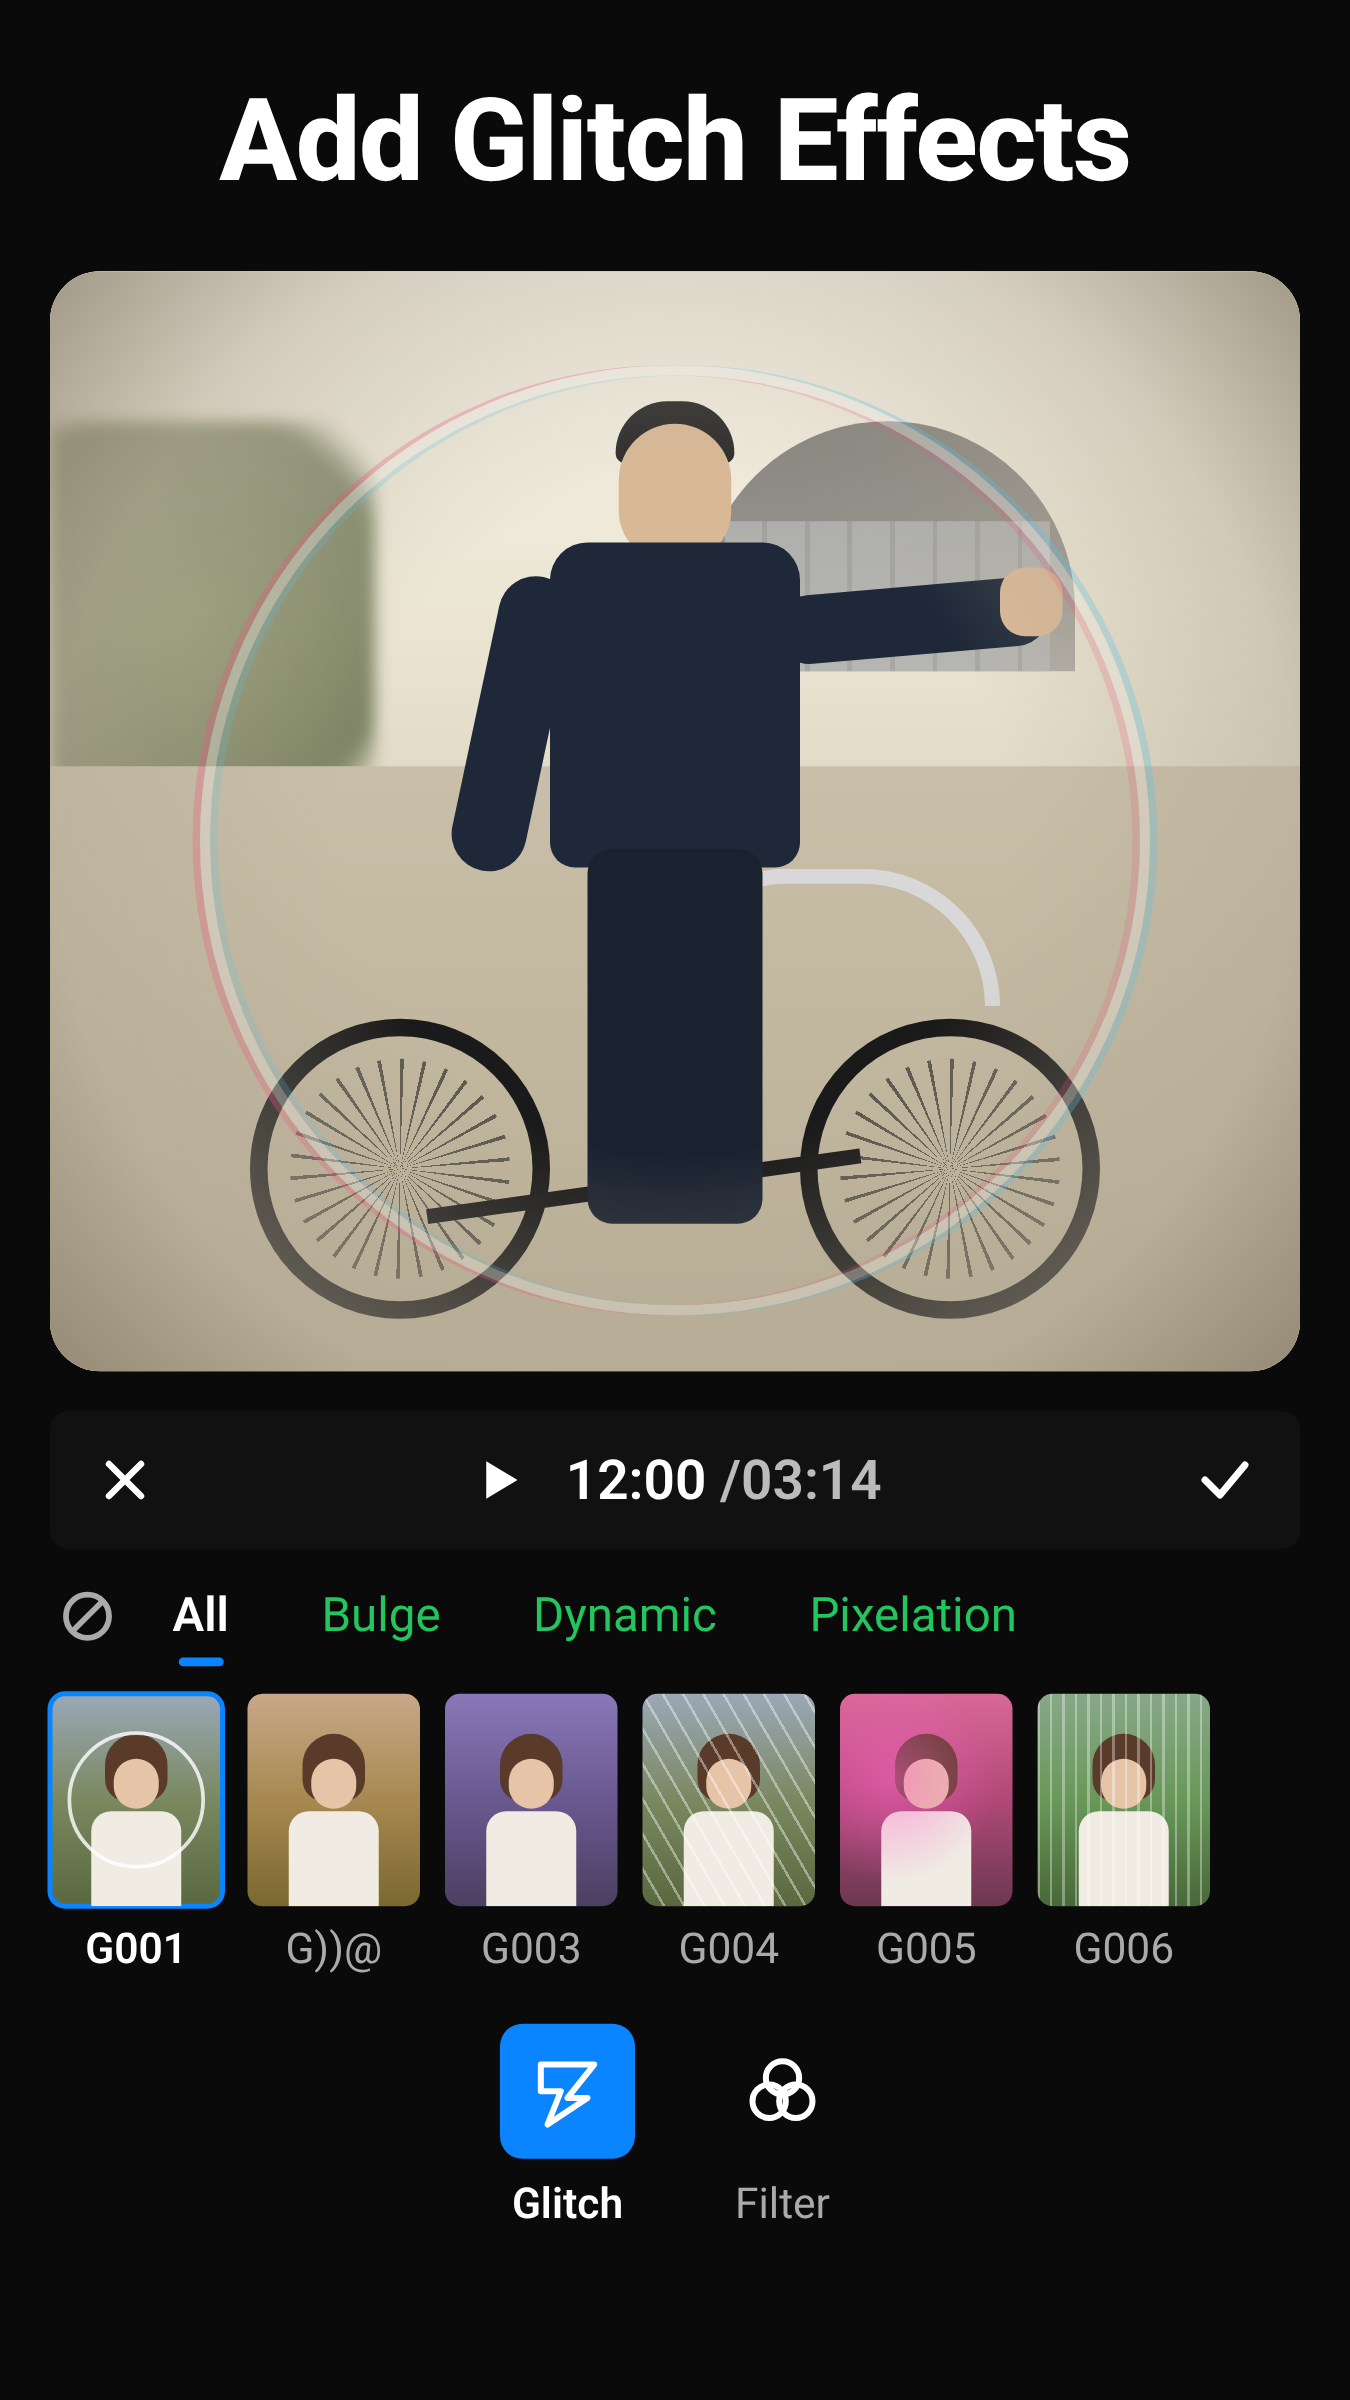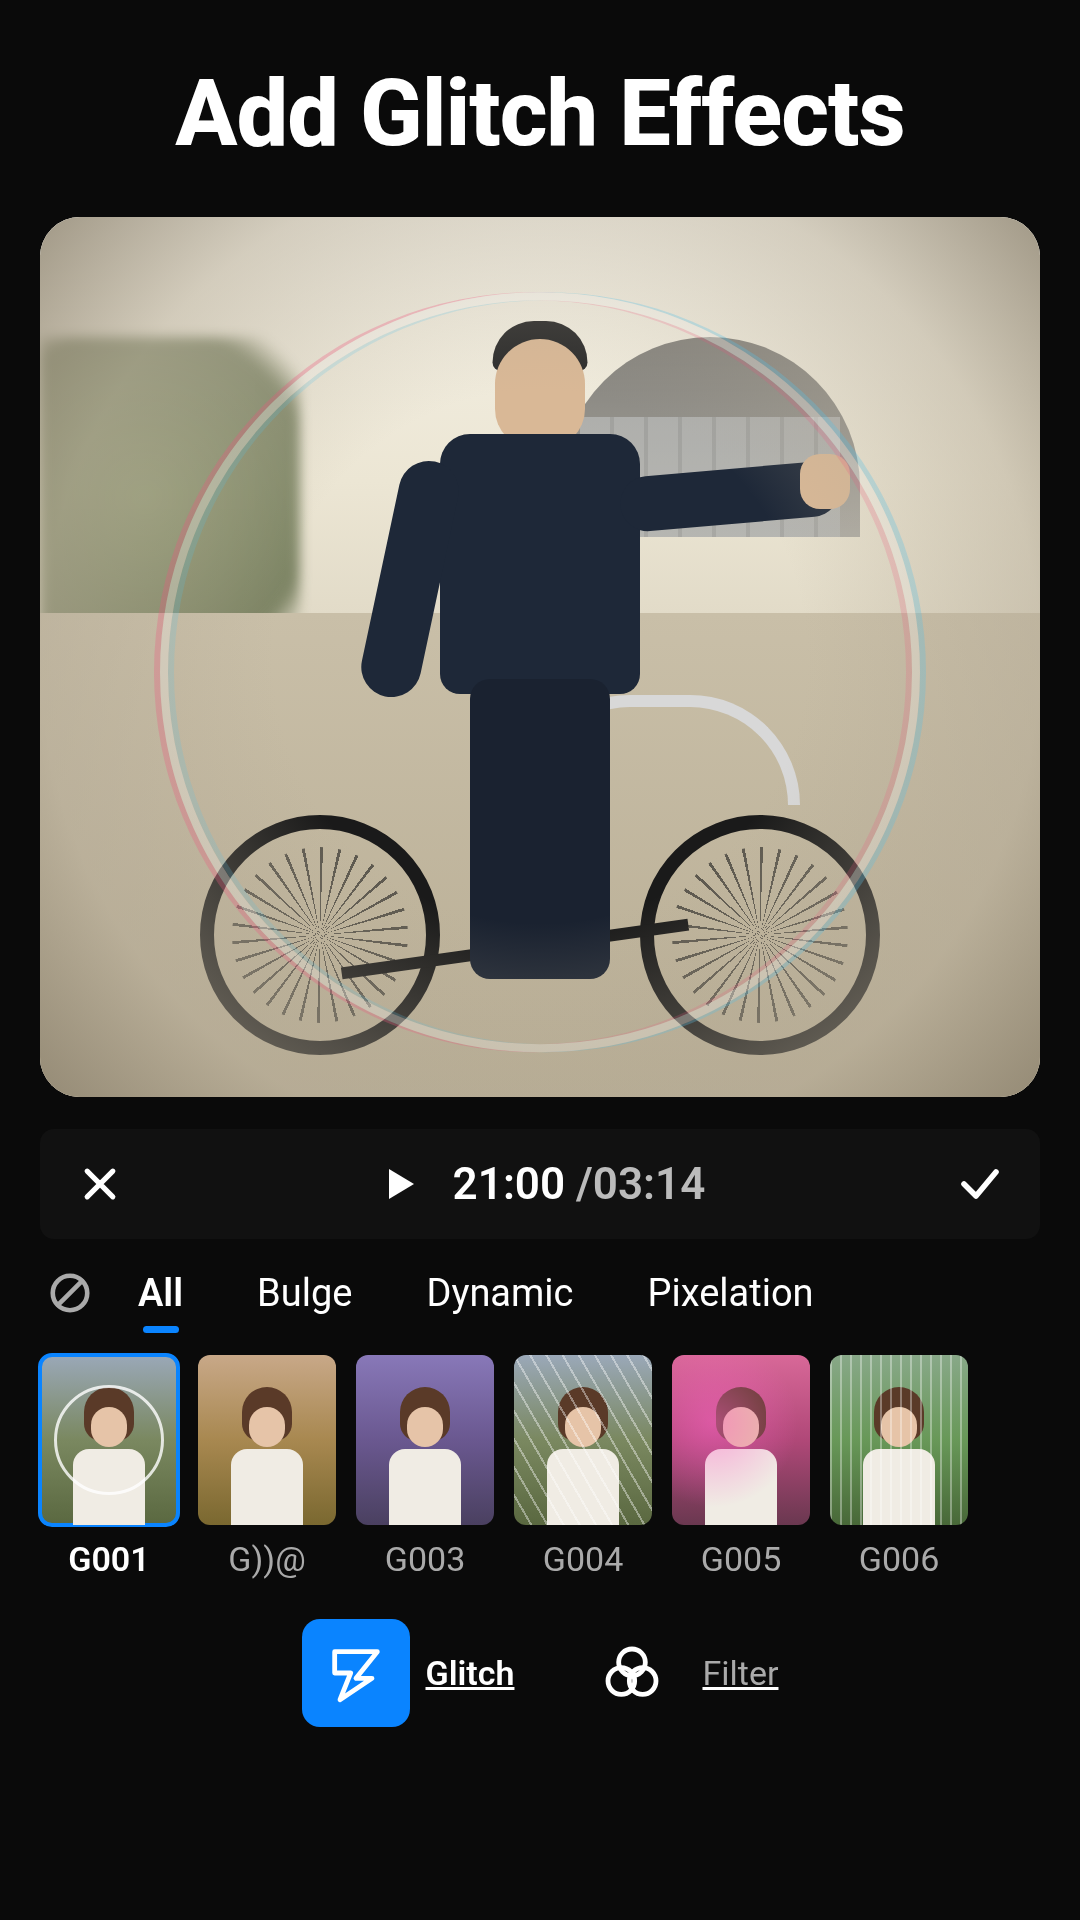--- a/index.html
+++ b/index.html
@@ -197,21 +197,21 @@
     gap: 34px;
     padding: 0 4px;
   }
   .cat-none {
     width:52px; height:52px;
     display:flex; align-items:center; justify-content:center;
     cursor:pointer;
   }
   .cat-item {
     font-size:38px;
-    color:#ffffff;
+    color:#22c55e;
     cursor:pointer;
     padding: 10px 8px;
     position:relative;
   }
   .cat-item.active { color:#fff; font-weight:600; }
   .cat-item.active::after {
     content:'';
     position:absolute;
     left:50%; transform:translateX(-50%);
     bottom:-8px;
@@ -265,24 +265,23 @@
   .thumb-wrap.active .thumb-label { color:#fff; font-weight:600; }
 
   
   .tools {
     margin-top: 40px;
     display:flex;
     justify-content:center;
     gap: 64px;
   }
   .tool {
-    display:flex; flex-direction:row; align-items:center;
+    display:flex; flex-direction:column; align-items:center;
     gap:16px;
     cursor:pointer;
-    text-decoration:underline;
   }
   .tool-icon {
     width:108px; height:108px;
     border-radius:18px;
     display:flex; align-items:center; justify-content:center;
   }
   .tool.active .tool-icon { background:#0a84ff; }
   .tool-label { font-size:34px; color:#aaa; }
   .tool.active .tool-label { color:#fff; font-weight:600; }
 
@@ -325,21 +324,21 @@
         <path d="M5 5 L19 19 M19 5 L5 19" stroke="#fff" stroke-width="2.8" stroke-linecap="round"></path>
       </svg>
     </div>
     <div class="pb-center">
       <div class="pb-icon">
         <svg width="40" height="40" viewBox="0 0 24 24">
           <path d="M6 3 L21 12 L6 21 Z" fill="#fff"></path>
         </svg>
       </div>
       <div class="time">
-        <span>21:00</span><span class="dim"> /</span><span class="dim">03:14</span>
+        <span>12:00</span><span class="dim"> /</span><span class="dim">03:14</span>
       </div>
     </div>
     <div class="pb-icon">
       <svg width="52" height="52" viewBox="0 0 24 24">
         <path d="M4 12 L10 18 L20 6" stroke="#fff" stroke-width="2.8" fill="none" stroke-linecap="round" stroke-linejoin="round"></path>
       </svg>
     </div>
   </div>
 
   <div class="catrow">

